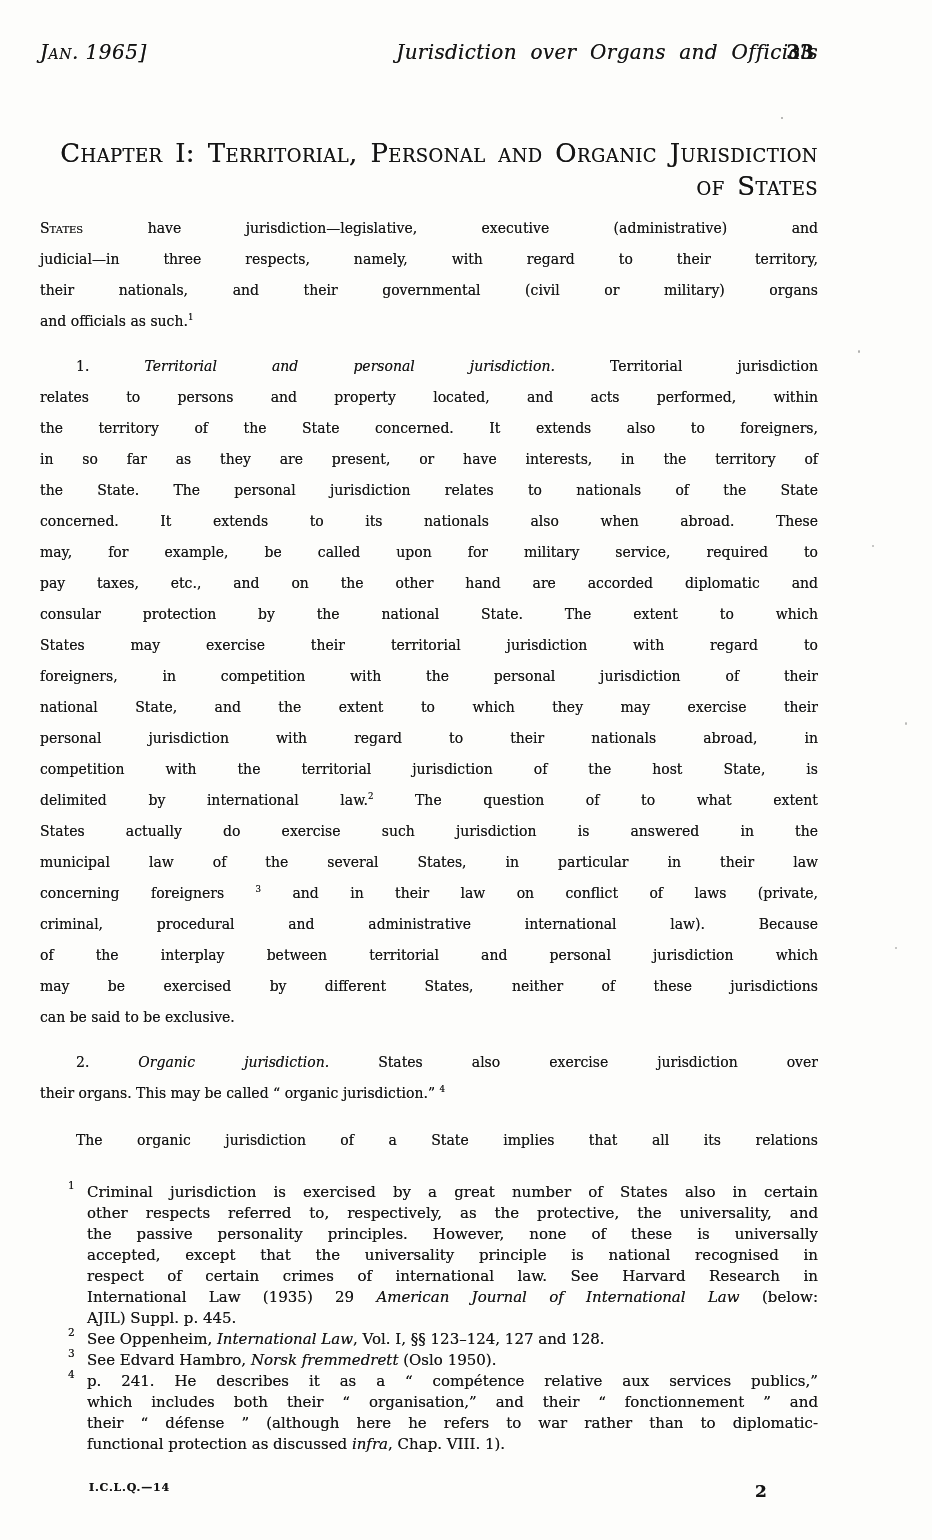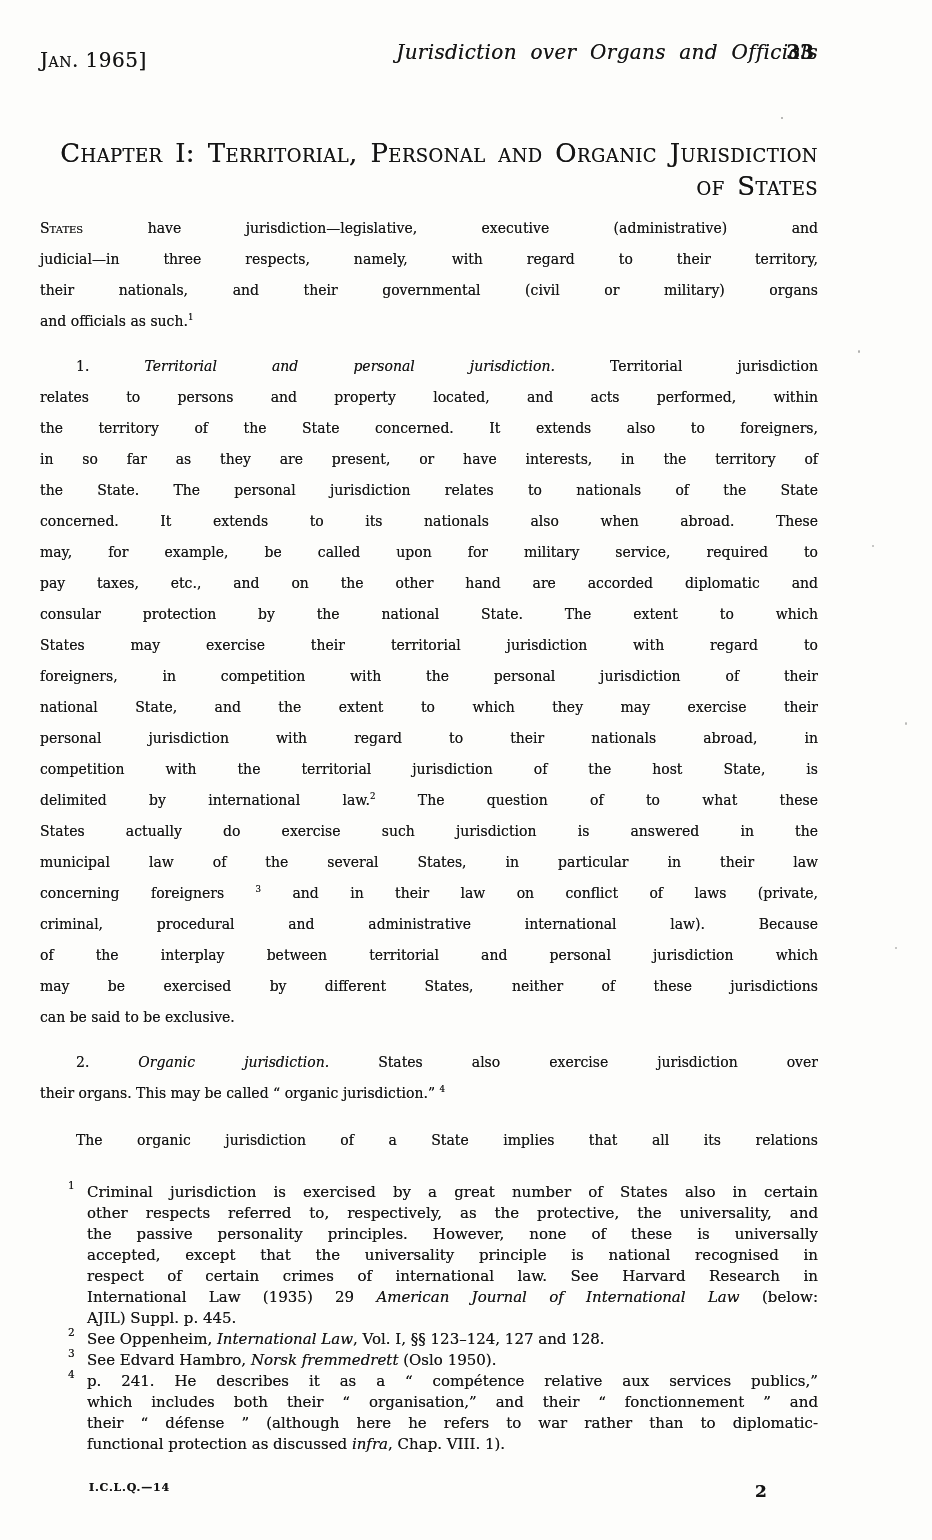--- a/index.html
+++ b/index.html
@@ -15,21 +15,21 @@
   }
   .it{font-style:italic;}
   .sc{font-variant:small-caps;}
   .sup{font-size:0.62em;vertical-align:super;line-height:0;}
 
   
   .running-header{
     position:absolute;left:40px;top:40px;width:778px;height:30px;
     font-size:20px;
   }
-  .rh-left{position:absolute;left:0;top:8px;letter-spacing:0.5px;}
+  .rh-left{position:absolute;left:0;top:0;letter-spacing:0.5px;font-style:italic;}
   .rh-center{position:absolute;left:0;right:0;text-align:right;word-spacing:7px;letter-spacing:0.3px;}
   .rh-right{position:absolute;right:4px;top:0;font-weight:600;}
 
   
   .chapter-heading{
     position:absolute;left:40px;top:137px;width:778px;
     text-align:right;font-size:26px;line-height:33px;
     word-spacing:4px;letter-spacing:0.4px;font-weight:500;
   }
 
@@ -101,21 +101,21 @@
         <div class="line"><span>the State.  The personal jurisdiction relates to nationals of the State</span></div>
         <div class="line"><span>concerned.  It extends to its nationals also when abroad.  These</span></div>
         <div class="line"><span>may, for example, be called upon for military service, required to</span></div>
         <div class="line"><span>pay taxes, etc., and on the other hand are accorded diplomatic and</span></div>
         <div class="line"><span>consular protection by the national State.  The extent to which</span></div>
         <div class="line"><span>States may exercise their territorial jurisdiction with regard to</span></div>
         <div class="line"><span>foreigners, in competition with the personal jurisdiction of their</span></div>
         <div class="line"><span>national State, and the extent to which they may exercise their</span></div>
         <div class="line"><span>personal jurisdiction with regard to their nationals abroad, in</span></div>
         <div class="line"><span>competition with the territorial jurisdiction of the host State, is</span></div>
-        <div class="line"><span>delimited by international law.</span><span class="sup">2</span><span>  The question of to what these</span></div>
+        <div class="line"><span>delimited by international law.</span><span class="sup">2</span><span>  The question of to what extent</span></div>
         <div class="line"><span>States actually do exercise such jurisdiction is answered in the</span></div>
         <div class="line"><span>municipal law of the several States, in particular in their law</span></div>
         <div class="line"><span>concerning foreigners </span><span class="sup">3</span><span> and in their law on conflict of laws (private,</span></div>
         <div class="line"><span>criminal, procedural and administrative international law).  Because</span></div>
         <div class="line"><span>of the interplay between territorial and personal jurisdiction which</span></div>
         <div class="line"><span>may be exercised by different States, neither of these jurisdictions</span></div>
         <div class="line end"><span>can be said to be exclusive.</span></div>
       </div>
       <div class="para" style="margin-top: 14px;">
         <div class="line ind"><span>2. </span><span class="it">Organic jurisdiction.</span><span>  States also exercise jurisdiction over</span></div>

